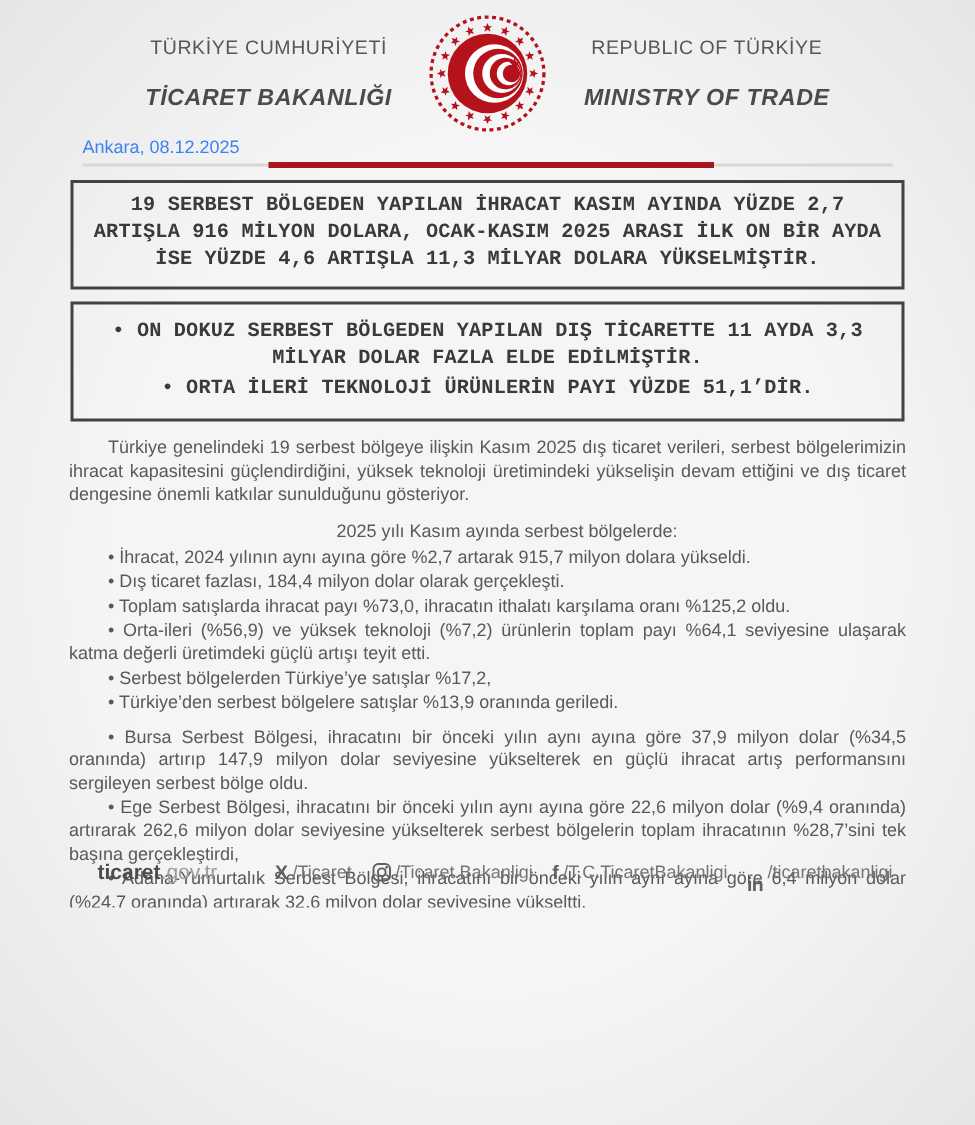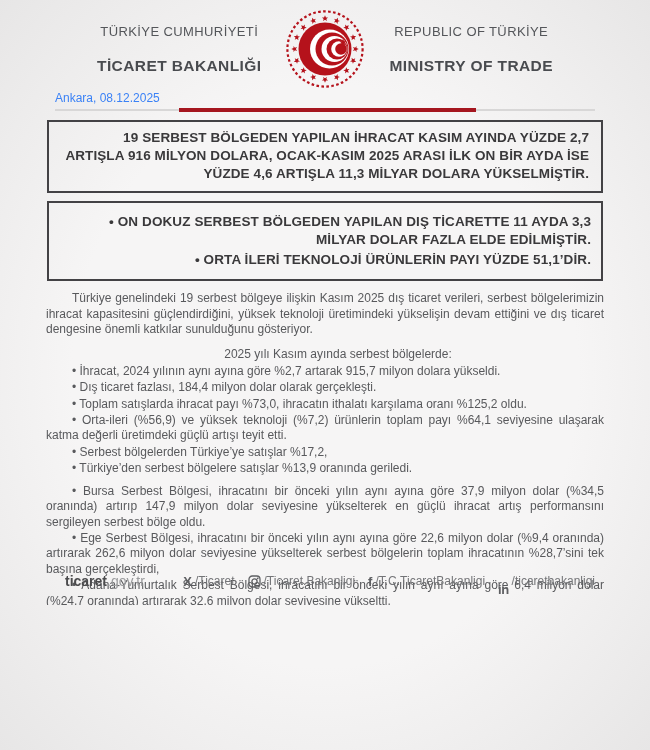--- a/index.html
+++ b/index.html
@@ -9,30 +9,30 @@
     font-family: "Liberation Sans", sans-serif;
     background: radial-gradient(ellipse at center, #f6f5f5 55%, #e7e6e6 100%);
     color: #58595c;
   }
   .page { width: 650px; height: 605px; overflow: hidden; position: relative; padding-top: 9px; }
 
   
   .hdr { display: flex; justify-content: center; align-items: center; gap: 24px; height: 80px; }
   .org { text-align: center; }
   .org-l1 { font-size: 13px; color: #54565a; letter-spacing: .4px; }
-  .org-l2 { font-size: 15.5px; font-weight: bold; color: #494b4f; letter-spacing: .4px; margin-top: 18px; }
+  .org-l2 { font-size: 15.5px; font-weight: bold; color: #494b4f; letter-spacing: .4px; margin-top: 18px; font-style: italic; }
   .logo svg { width: 80px; height: 80px; display: block; }
 
   .dateline { margin: 2px 0 0 55px; font-size: 12px; color: #3b82f6; }
   .divider { position: relative; margin: 3px 55px 0; height: 4px; }
   .divider .grayline { position: absolute; top: 1px; left: 0; right: 0; height: 2px; background: #d8d7d7; }
   .divider .redline  { position: absolute; top: 0; left: 23%; width: 55%; height: 4px; background: #a5161f; }
 
   
-  .box { margin: 8px 47px 0; border: 2px solid #434245; padding: 7px 12px; text-align: right; background: transparent; }
+  .box { margin: 8px 47px 0; border: 2px solid #434245; padding: 7px 12px; text-align: center; background: transparent; font-family: Liberation Mono, monospace; }
   .box p { margin: 0; font-weight: bold; color: #3a393b; font-size: 13.5px; line-height: 18.2px; letter-spacing: .1px; }
   .box.highlights { margin-top: 8px; padding: 8px 10px; }
   .box.highlights p { margin: 2px 0; }
   .box.section-title { margin-top: 8px; padding: 6px 8px; }
   .box.section-title p { font-size: 13.5px; letter-spacing: .2px; }
 
   
   .para { margin: 0 46px; font-size: 12px; line-height: 15.4px; color: #58595c; text-align: justify; text-indent: 26px; }
   .intro { margin-top: 10px; }
   .lead  { margin-top: 10px; text-align: center; }

